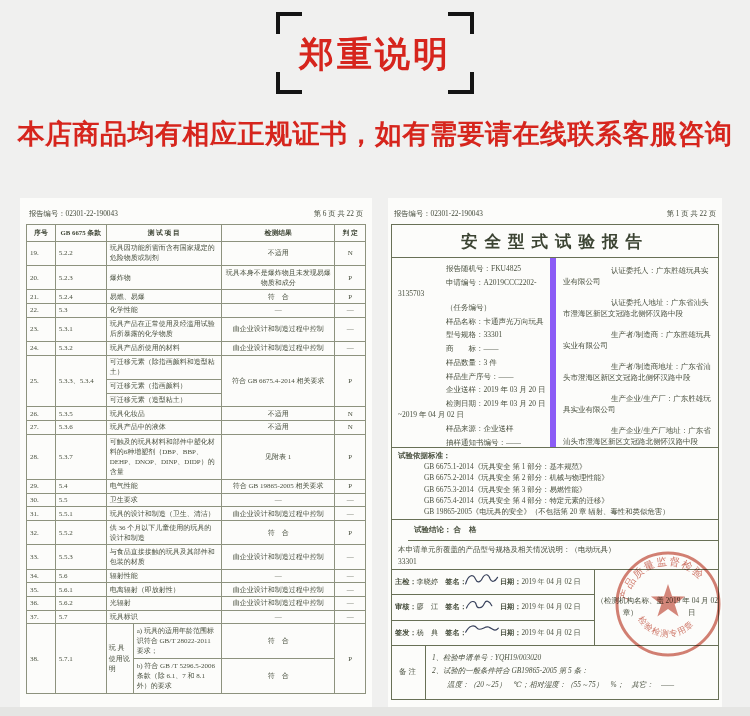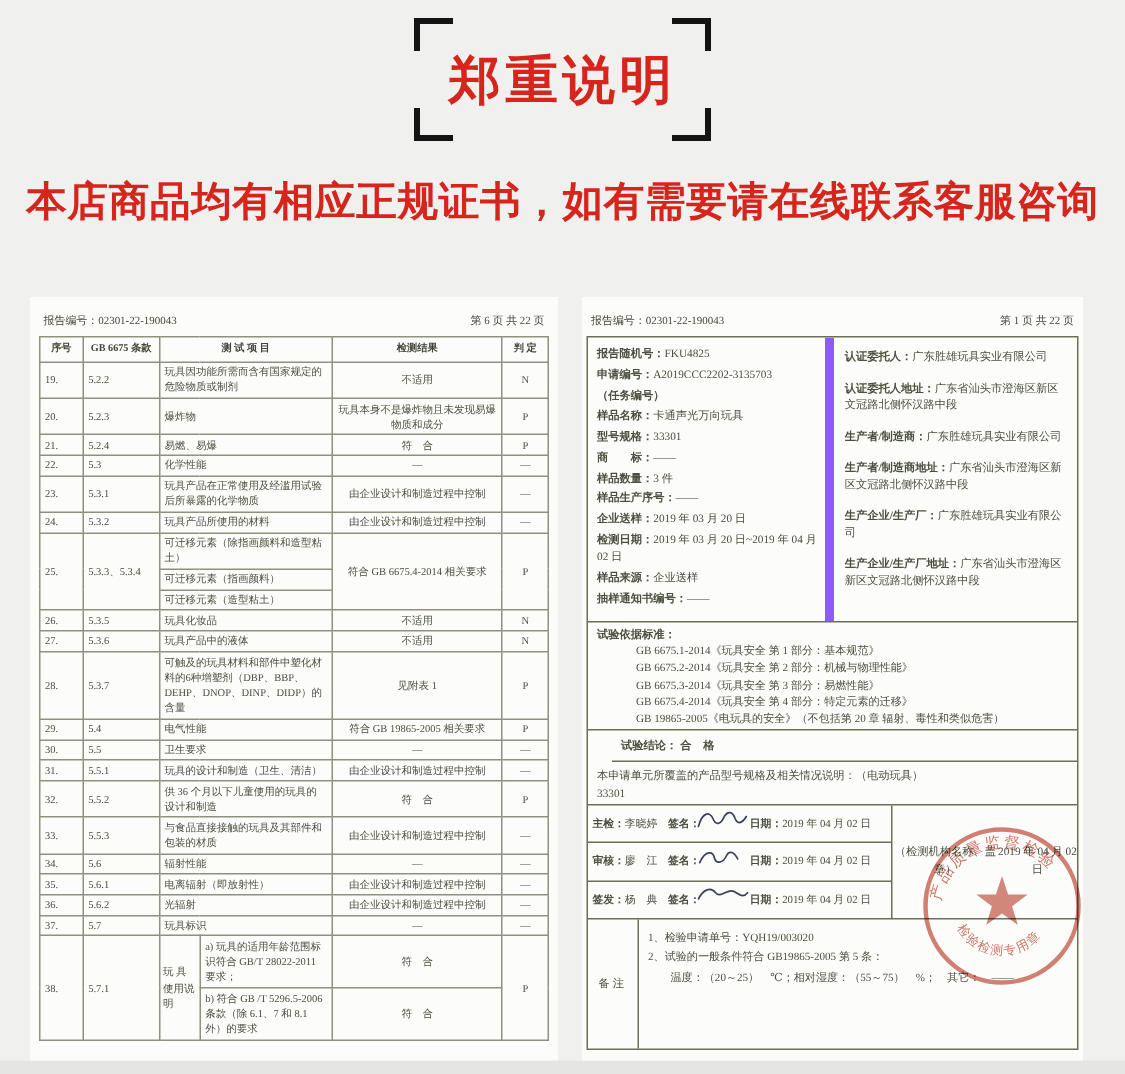--- a/index.html
+++ b/index.html
@@ -58,36 +58,36 @@
     height: 33px; line-height: 33px; text-align: center; flex: none;
     font-size: 16.5px; font-weight: 700; letter-spacing: 7px; color: #3c4433;
     border-bottom: 1.5px solid #687056;
   }
   .rinfo { display: flex; height: 190px; border-bottom: 1.5px solid #687056; flex: none; overflow: hidden; }
   .ril { width: 48.5%; padding: 5px 4px 0 6px; }
   .rir { width: 51.5%; border-left: 6px solid #8b5cf6; padding: 7px 5px 0 7px; }
   .fld { line-height: 1.5; }
   .ril .fld { margin-bottom: 2.5px; }
   .rir .fld { margin-bottom: 9.5px; }
-  .flb { font-weight: 700; }
+  .flb { font-weight: 400; margin-left: 48px; }
   .rstd { border-bottom: 1.5px solid #687056; padding: 3px 6px 2px; flex: none; }
   .rstd .lbl { font-weight: 700; }
   .std { padding-left: 26px; line-height: 11.3px; font-size: 7.4px; }
   .rconc { border-bottom: 1.5px solid #687056; padding: 5px 6px; flex: none; font-weight: 700; margin-left: 16px; }
   .rconc .cv { letter-spacing: 3px; margin-left: 2px; }
   .rcov { border-bottom: 1.5px solid #687056; padding: 3px 6px 2px; line-height: 1.5; flex: none; }
   .rsig { display: flex; border-bottom: 1.5px solid #687056; flex: none; height: 76px; }
   .sigcol { width: 62%; display: flex; flex-direction: column; }
   .sig-row { flex: 1; border-bottom: 1px solid #687056; display: flex; align-items: center; padding: 0 3px; font-size: 7.2px; position: relative; }
   .sig-row:last-child { border-bottom: none; }
   .sig-script { width: 36px; height: 18px; margin: -7px 0 0 -3px; flex: none; }
   .sigstamp { width: 38%; border-left: 1px solid #687056; display: flex; flex-direction: row; justify-content: center; align-items: center; line-height: 1.7; text-align: center; }
   .rrem { display: flex; flex: 1; min-height: 0; }
   .rem-label { width: 34px; border-right: 1px solid #687056; display: flex; align-items: center; justify-content: center; letter-spacing: 2px; flex: none; }
-  .rem-body { flex: 1; padding: 5px 6px; line-height: 13.5px; font-size: 7.4px; }
+  .rem-body { flex: 1; padding: 5px 6px; line-height: 13.5px; font-size: 7.4px; font-style: italic; }
   .rem-line.ind { padding-left: 15px; }
 
   
   .stamp { position: absolute; left: 224px; top: 350px; width: 112px; height: 112px; opacity: .88; mix-blend-mode: multiply; pointer-events: none; }
 
   
   .bottom-strip { width: 100%; height: 15px; background: #e5e5e3; }
 </style>
 </head>
 <body>
@@ -283,20 +283,21 @@
         </tbody>
     </table>
   </div>
 
   <div class="doc rdoc">
     <div class="doc-header">
       <span>报告编号：02301-22-190043</span>
       <span>第 1 页 共 22 页</span>
     </div>
     <div class="rbox">
+      <div class="rtitle">安全型式试验报告</div>
       <div class="rinfo">
         <div class="ril" id="info-left">
             <div class="fld"><span class="flb">报告随机号：</span><span>FKU4825</span></div>
             <div class="fld"><span class="flb">申请编号：</span><span>A2019CCC2202-3135703</span></div>
             <div class="fld"><span class="flb">（任务编号）</span><span></span></div>
             <div class="fld"><span class="flb">样品名称：</span><span>卡通声光万向玩具</span></div>
             <div class="fld"><span class="flb">型号规格：</span><span>33301</span></div>
             <div class="fld"><span class="flb">商　　标：</span><span>——</span></div>
             <div class="fld"><span class="flb">样品数量：</span><span>3 件</span></div>
             <div class="fld"><span class="flb">样品生产序号：</span><span>——</span></div>

